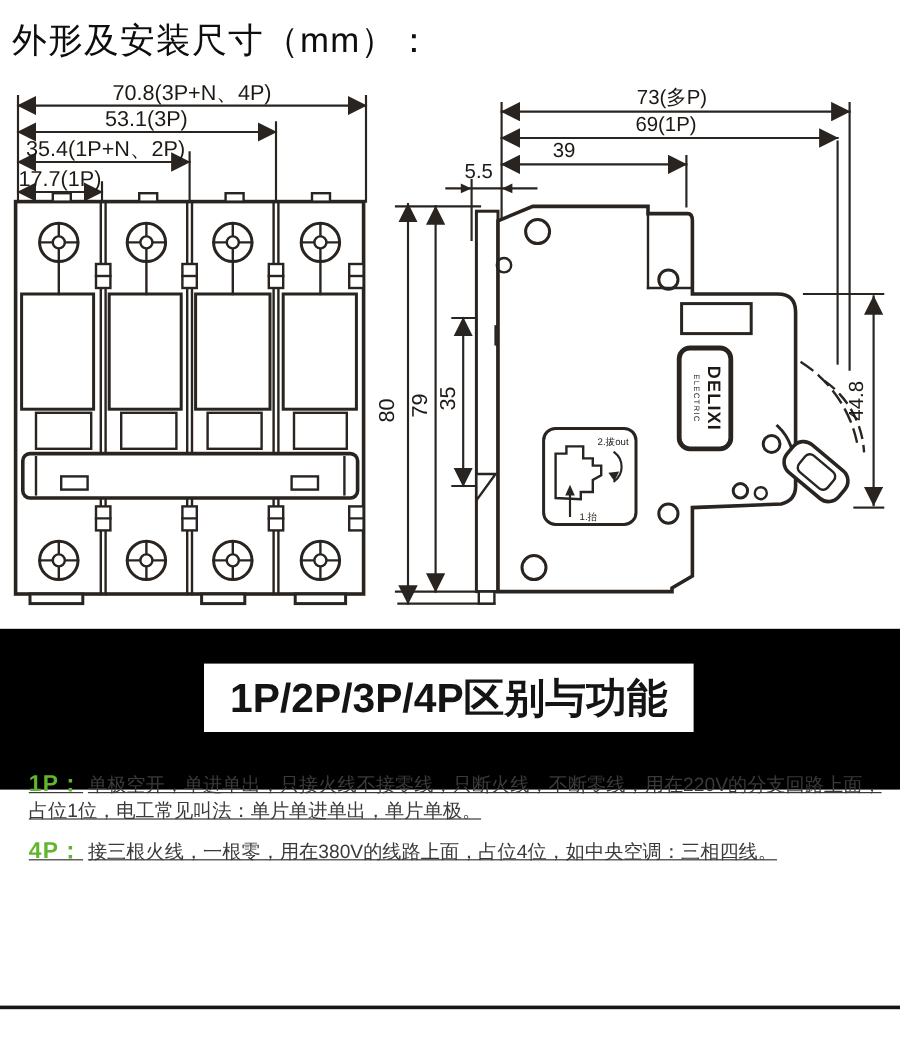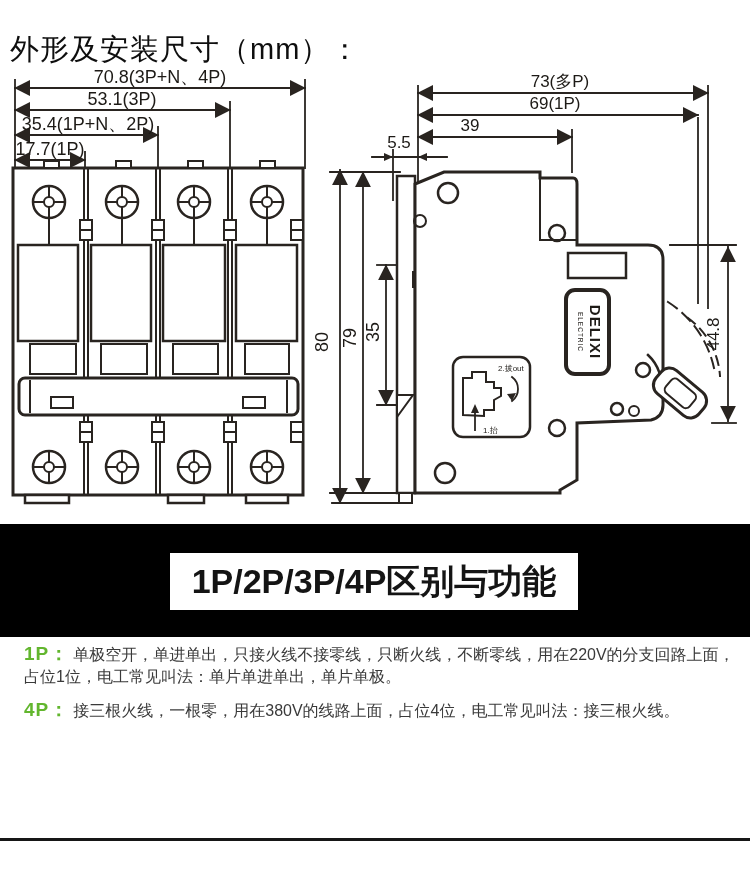--- a/index.html
+++ b/index.html
@@ -4,39 +4,39 @@
 <style>
   * { margin:0; padding:0; box-sizing:border-box; }
   html,body { background:#ffffff; }
   body {
     width:750px; height:869px; position:relative; overflow:hidden;
     font-family:"Liberation Sans","DejaVu Sans",sans-serif;
     color:#333;
   }
   .page-title {
     position:absolute; top:14px; left:10px;
-    font-size:29px; font-weight:400; color:#0e0e0e; letter-spacing:1px;margin-top:16px;
+    font-size:29px; font-weight:400; color:#0e0e0e; letter-spacing:1px;
   }
   .drawings { position:absolute; top:60px; left:0; width:750px; height:462px; }
   .banner {
-    position:absolute; top:524px; left:0; width:750px; height:113px;
+    position:absolute; top:524px; left:0; width:750px; height:134px;
     background:#000000;
   }
   .banner-box {
     position:absolute; left:170px; top:29px; width:408px; height:57px;
     background:#ffffff; display:flex; align-items:center; justify-content:center;
   }
   .banner-text {
     font-size:34px; font-weight:800; color:#141414; letter-spacing:0;
     white-space:nowrap;
   }
   .sections {
     position:absolute; top:643px; left:0; width:750px;
     padding:0 8px 0 24px;
-    font-size:16px; line-height:22px; color:#3a3a3a;
+    font-size:16px; line-height:22px; color:#3a3a3a;text-decoration:underline;
   }
   .sec { white-space:pre-wrap; margin-bottom:11px; }
   .sec .lbl {
     color:#62b62e; font-weight:700; font-size:19px; margin-right:4px;
     letter-spacing:1px;
   }
   .divider {
     position:absolute; top:838px; left:0; width:750px; height:3px;
     background:#161616;
   }
@@ -247,16 +247,16 @@
 
 <div class="banner">
   <div class="banner-box">
     <span class="banner-text">1P/2P/3P/4P区别与功能</span>
   </div>
 </div>
 
 <div class="sections">
   <p class="sec"><span class="lbl">1P：</span><span>单极空开，单进单出，只接火线不接零线，只断火线，不断零线，用在220V的分支回路上面，
 占位1位，电工常见叫法：单片单进单出，单片单极。</span></p>
-  <p class="sec"><span class="lbl">4P：</span><span>接三根火线，一根零，用在380V的线路上面，占位4位，电工常见叫法：接三根火线。</span></p>
+  <p class="sec"><span class="lbl">4P：</span><span>接三根火线，一根零，用在380V的线路上面，占位4位，如中央空调：三相四线。</span></p>
 </div>
 
 <div class="divider"></div>
 
 </body></html>

